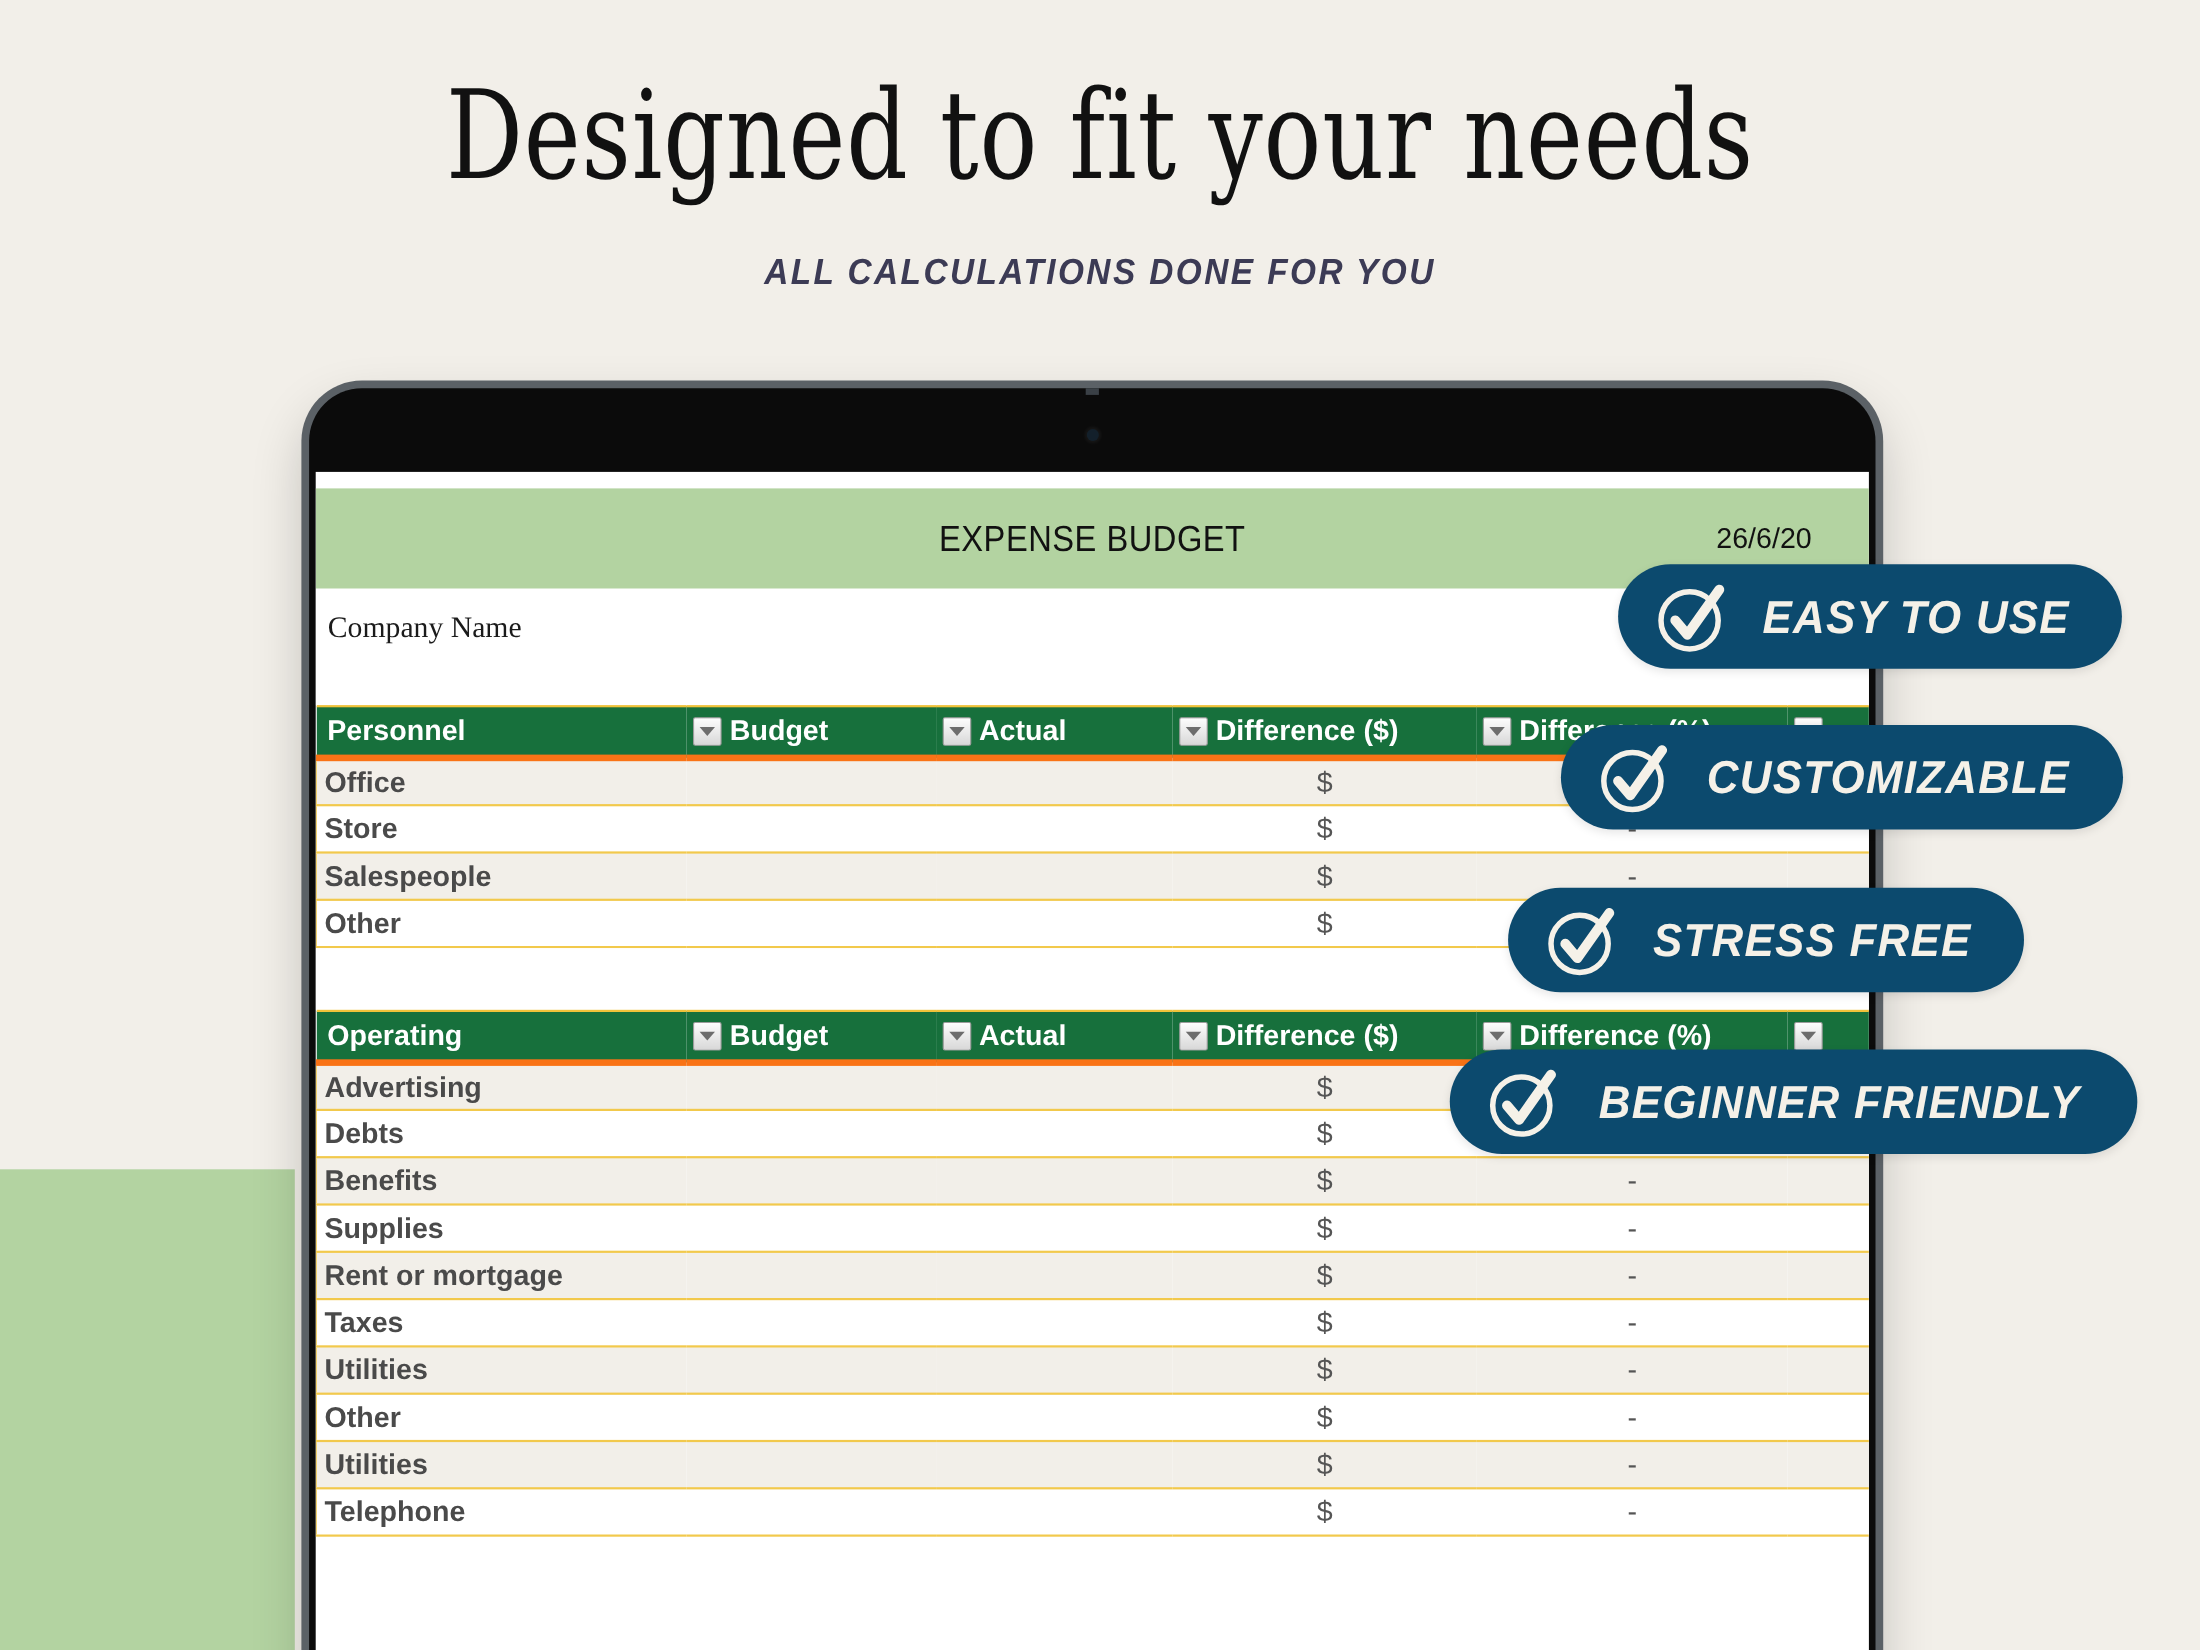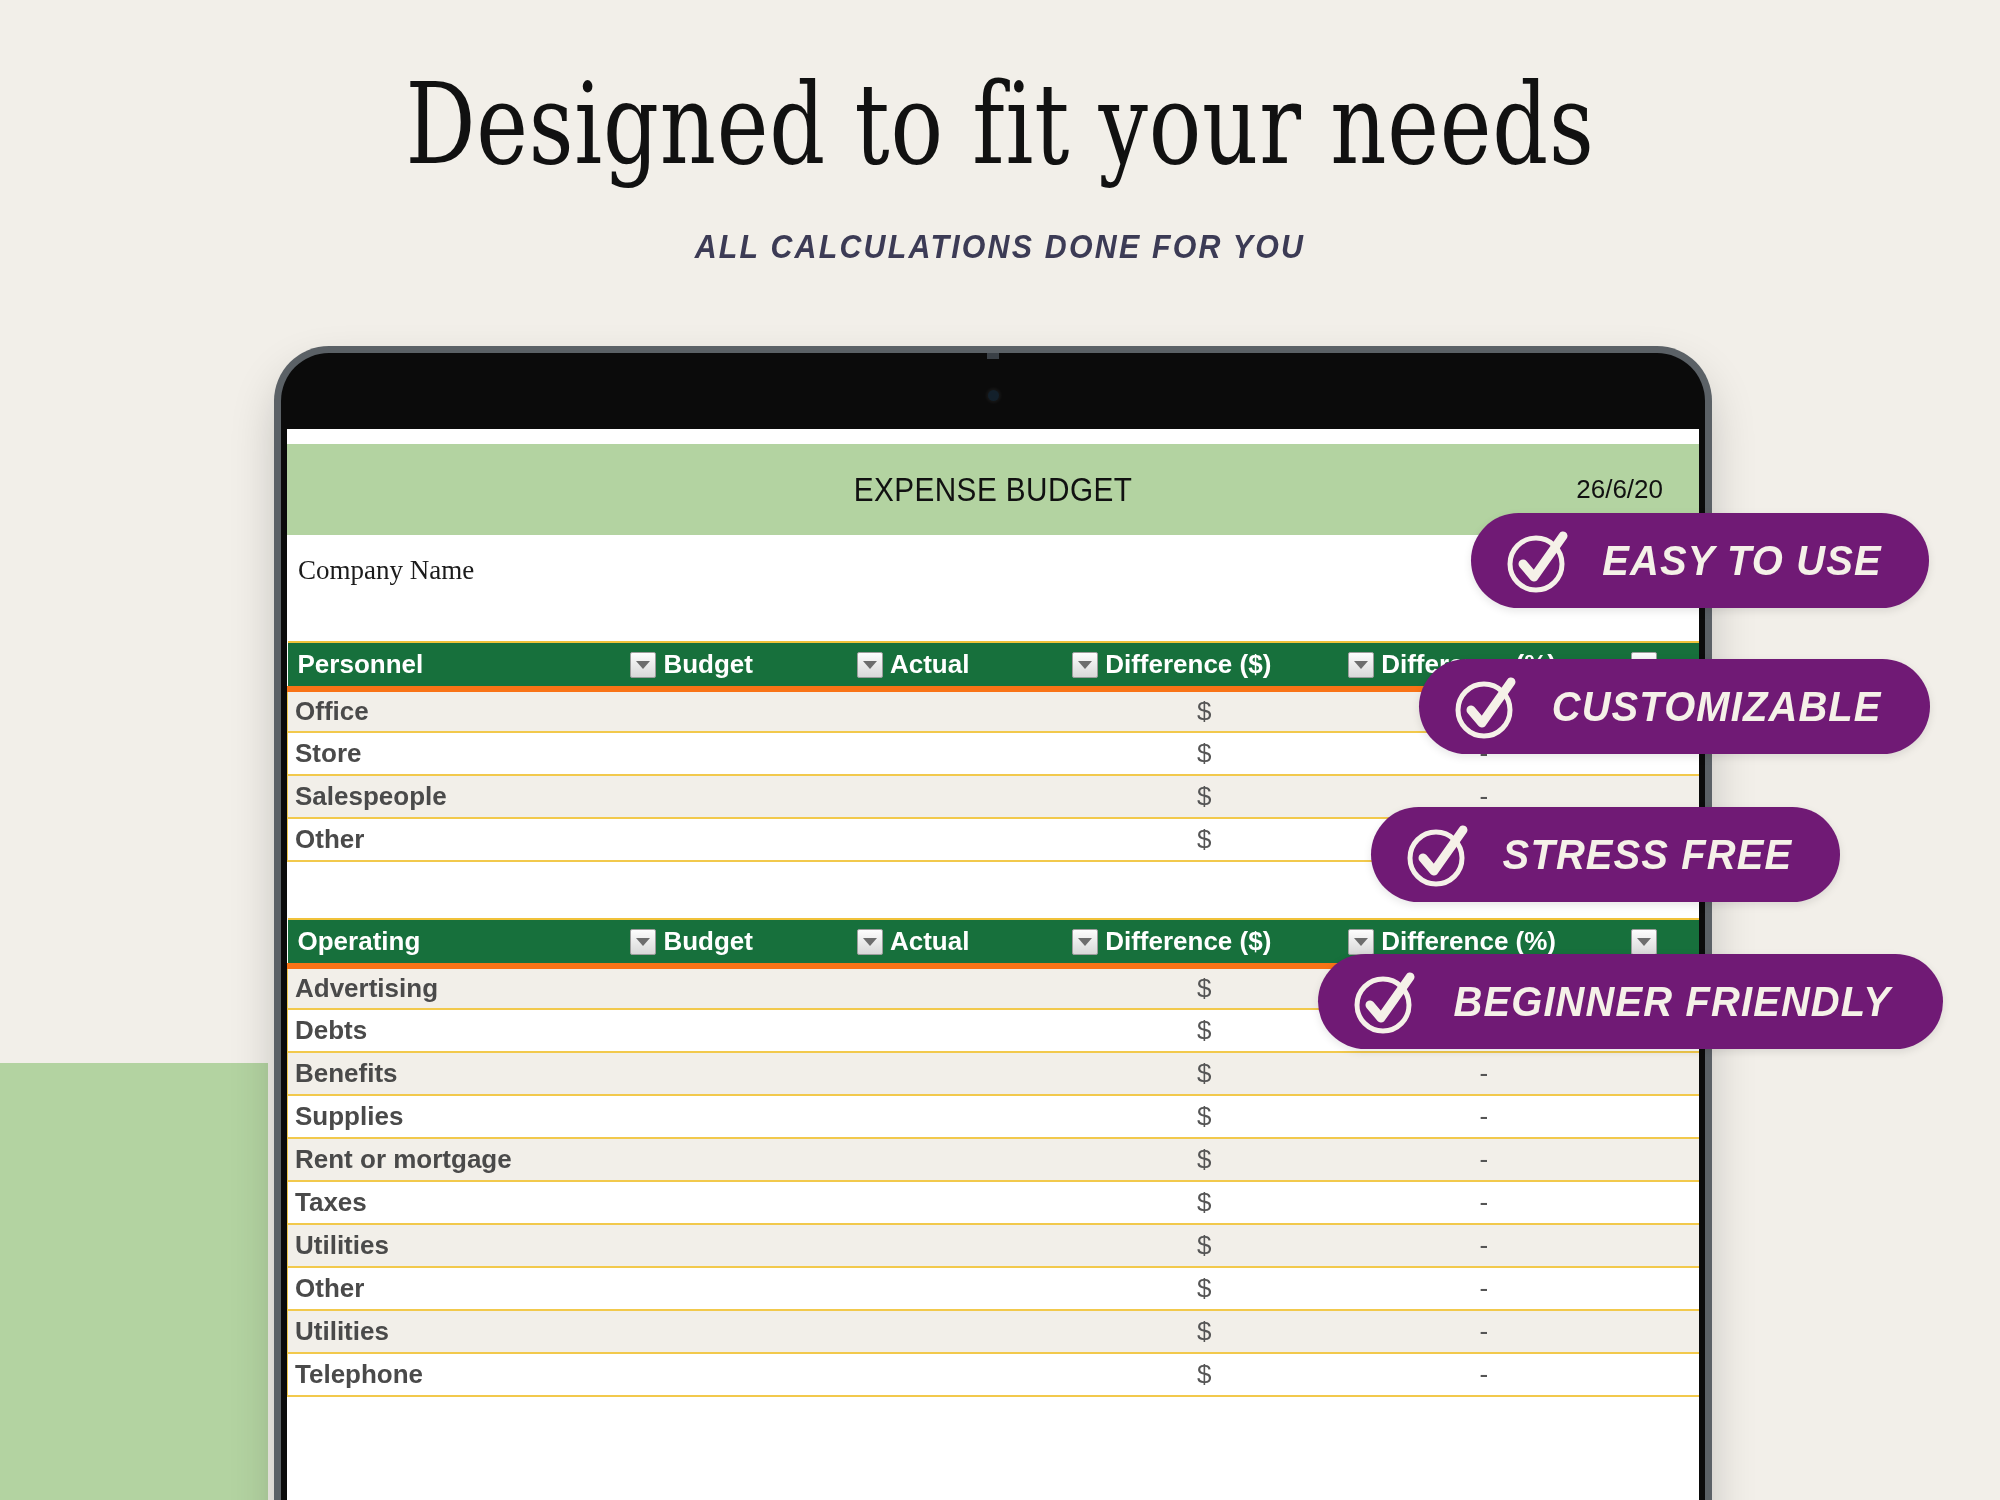--- a/index.html
+++ b/index.html
@@ -117,21 +117,21 @@
     left: 0;
     width: 100%;
     text-align: center;
     font-size: 33px;
     letter-spacing: 0.5px;
     color: #111;
     transform: scaleX(0.9);
   }
   .sheet-date {
     position: absolute;
-    right: 36px;
+    right: 52px;
     font-size: 26px;
     color: #111;
     white-space: nowrap;
     text-align: right;
   }
 
   .company-row {
     height: 71px;
     background: #ffffff;
     display: flex;
@@ -203,21 +203,21 @@
   tbody tr:nth-child(even) td { background: #ffffff; }
   tbody td.num { text-align: center; color: #555; padding: 0; }
   tbody td.dash { text-align: center; color: #555; padding: 0; }
   tbody td:first-child { border-left: 1px solid #f2c94c; font-weight: bold; }
 
   
   .badge {
     position: absolute;
     display: flex;
     align-items: center;
-    background: #701a75;
+    background: #0c4a6e;
     border-radius: 70px;
     padding: 0 40px 0 30px;
     height: 95px;
     z-index: 9;
     box-shadow: 0 3px 9px rgba(0,0,0,0.10);
   }
   .badge .badge-label {
     font-size: 42px;
     font-weight: bold;
     font-style: italic;

